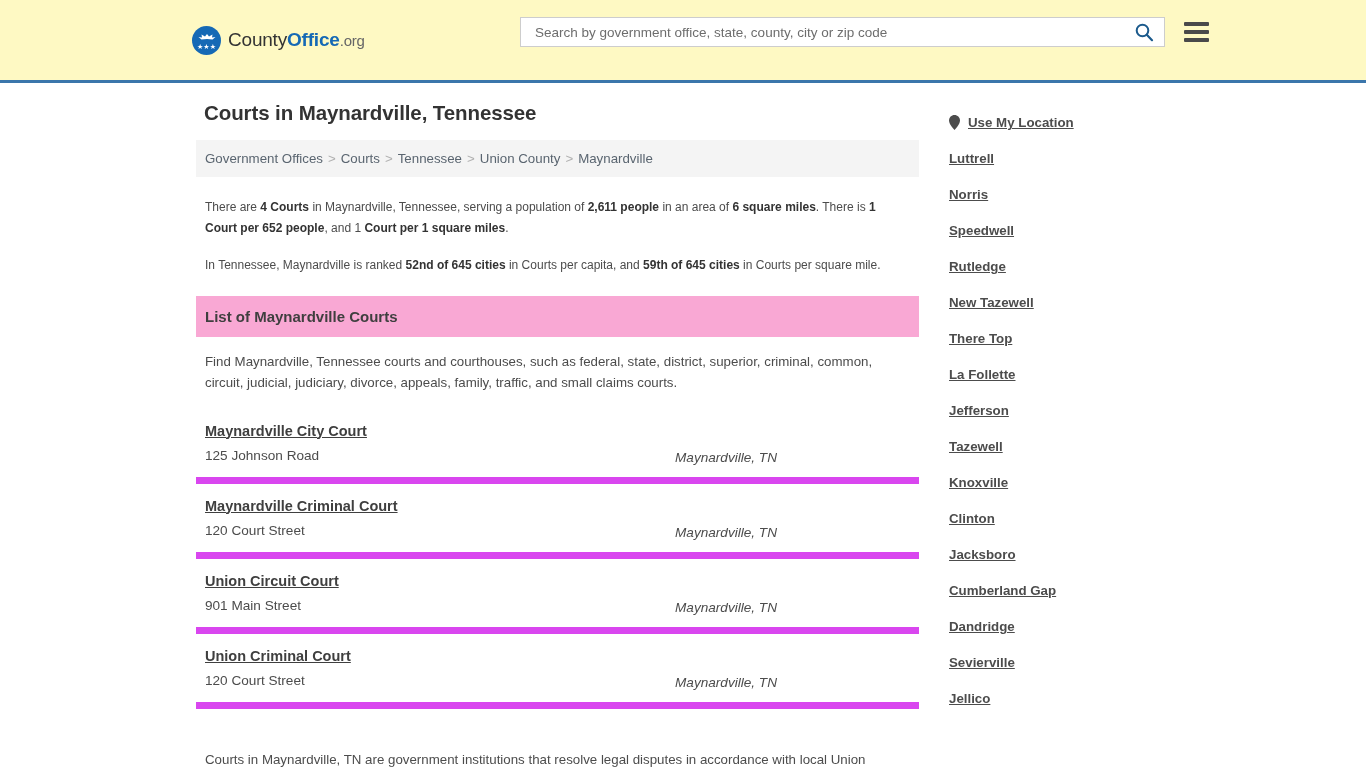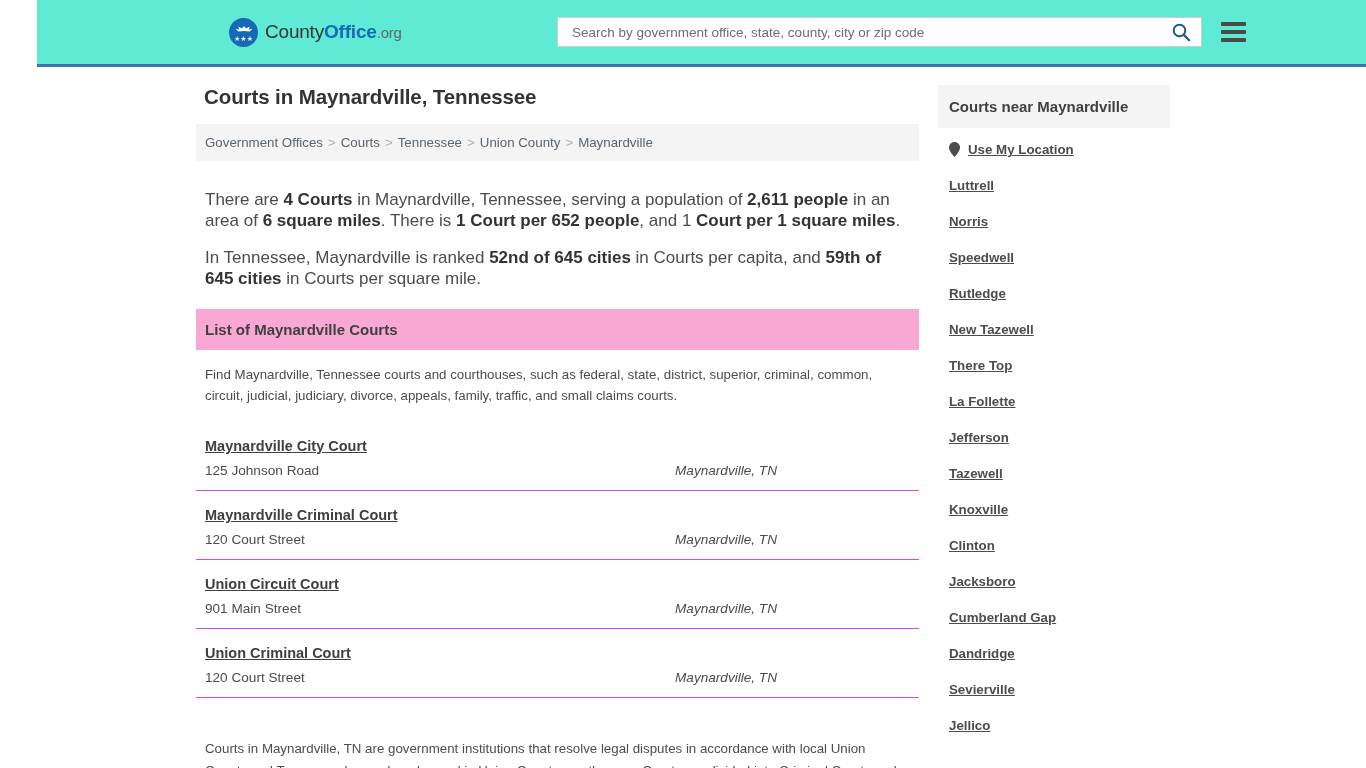--- a/index.html
+++ b/index.html
@@ -7,26 +7,25 @@
     margin: 0; padding: 0;
     width: 1366px; height: 768px;
     overflow: hidden;
     background: #ffffff;
     font-family: "Liberation Sans", sans-serif;
   }
 
   
   .site-header {
     position: relative;
-    height: 67px;
-    background: #5eead4;
+    height: 83px;
+    background: #fef9c3;
     border-bottom: 3px solid #3b76ab;
     display: flex;
     align-items: center;
-    margin-left: 37px;
   }
   .logo-wrap {
     display: flex;
     align-items: center;
     margin-left: 192px;
     text-decoration: none;
   }
   .logo-mark {
     width: 29px; height: 29px;
     border-radius: 50%;
@@ -147,22 +146,22 @@
     text-decoration: none;
     text-align: center;
   }
   .breadcrumb .sep { color: #b0b0b0; margin: 0 5px; }
   .breadcrumb .current { color: #5a6570; }
 
   .intro {
     padding: 16px 9px 4px 9px;
   }
   .intro p {
-    margin: 12px 0 16px 0;
-    font-size: 17px;
+    margin: 4px 0 16px 0;
+    font-size: 12px;
     line-height: 21px;
     color: #4c4c4c;
   }
   .intro b { color: #333; font-weight: bold; }
 
   .section-head {
     background: #f9a8d4;
     padding: 12px 9px;
     font-size: 15px;
     font-weight: bold;
@@ -175,22 +174,22 @@
   .section-body p {
     margin: 0;
     font-size: 13.3px;
     line-height: 21px;
     color: #4c4c4c;
   }
 
   .court-list { margin-top: 10px; }
   .court-row {
     display: flex;
-    align-items: flex-end;
-    border-bottom: 1px solid #d946ef;
+    align-items: center;
+    border-bottom: 7px solid #d946ef;
     padding: 10px 9px 12px 9px;
     min-height: 65px;
   }
   .court-info { width: 470px; }
   .court-name {
     display: inline-block;
     font-size: 14.5px;
     font-weight: bold;
     color: #3f3f3f;
     text-decoration: underline;
@@ -338,21 +337,20 @@
 
     <div class="about-block">
       <div class="about-body">
         <p>Courts in Maynardville, TN are government institutions that resolve legal disputes in accordance with local Union County and Tennessee law and are housed in Union County courthouses. Courts are divided into Criminal Courts and Civil Courts. In Maynardville Criminal Courts, the government prosecutes a case against parties accused of</p>
       </div>
     </div>
 
   </div>
 
   <div class="side-col">
-    <div class="side-head">Courts near Maynardville</div>
     <div class="side-list">
 
       <div class="side-item">
         <span class="pin-icon">
           <svg width="11" height="15" viewBox="0 0 11 15">
             <path d="M5.5 0C2.46 0 0 2.46 0 5.5C0 9.6 5.5 15 5.5 15S11 9.6 11 5.5C11 2.46 8.54 0 5.5 0Z" fill="#4c4c4c"></path>
           </svg>
         </span>
         <a>Use My Location</a>
       </div>

